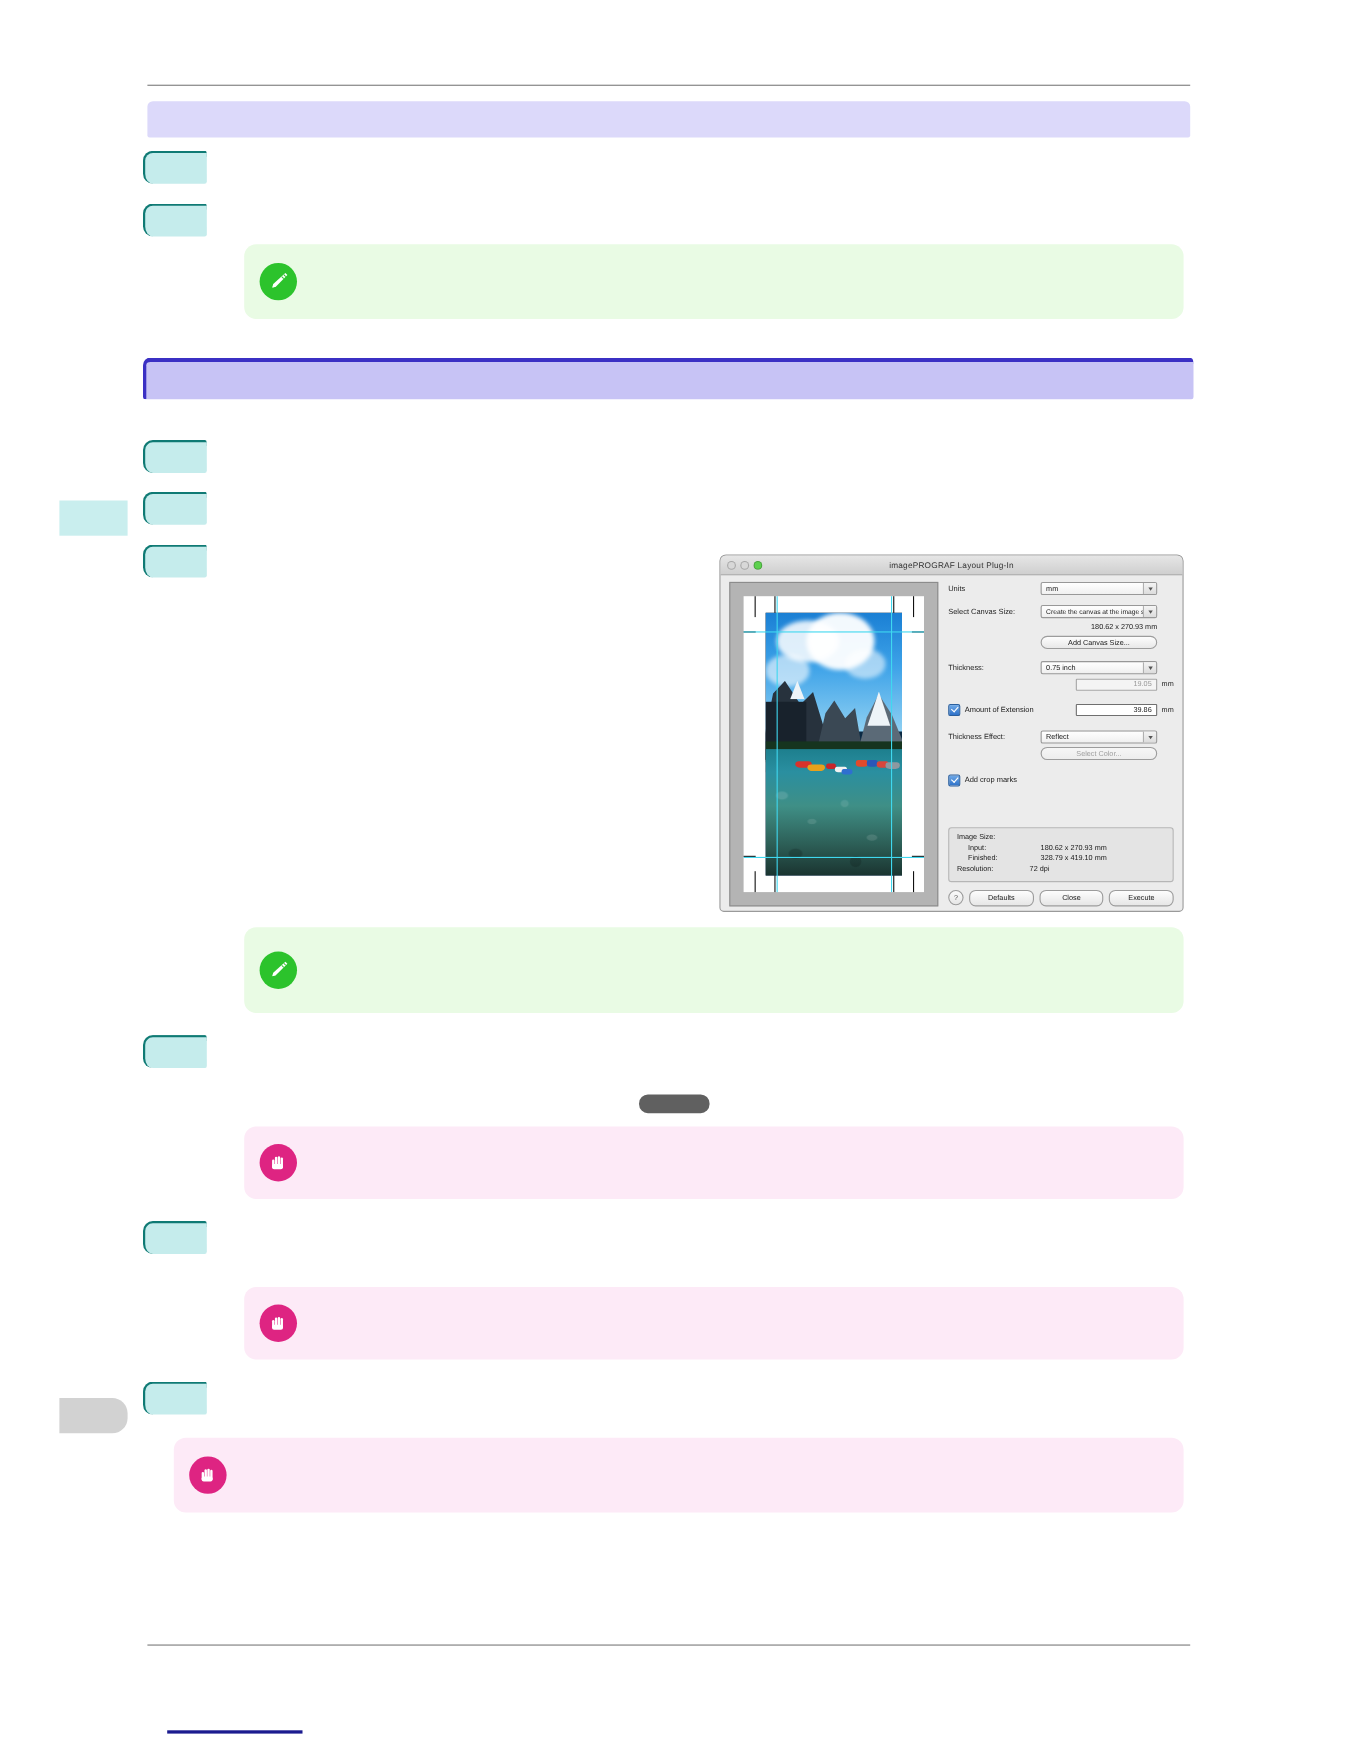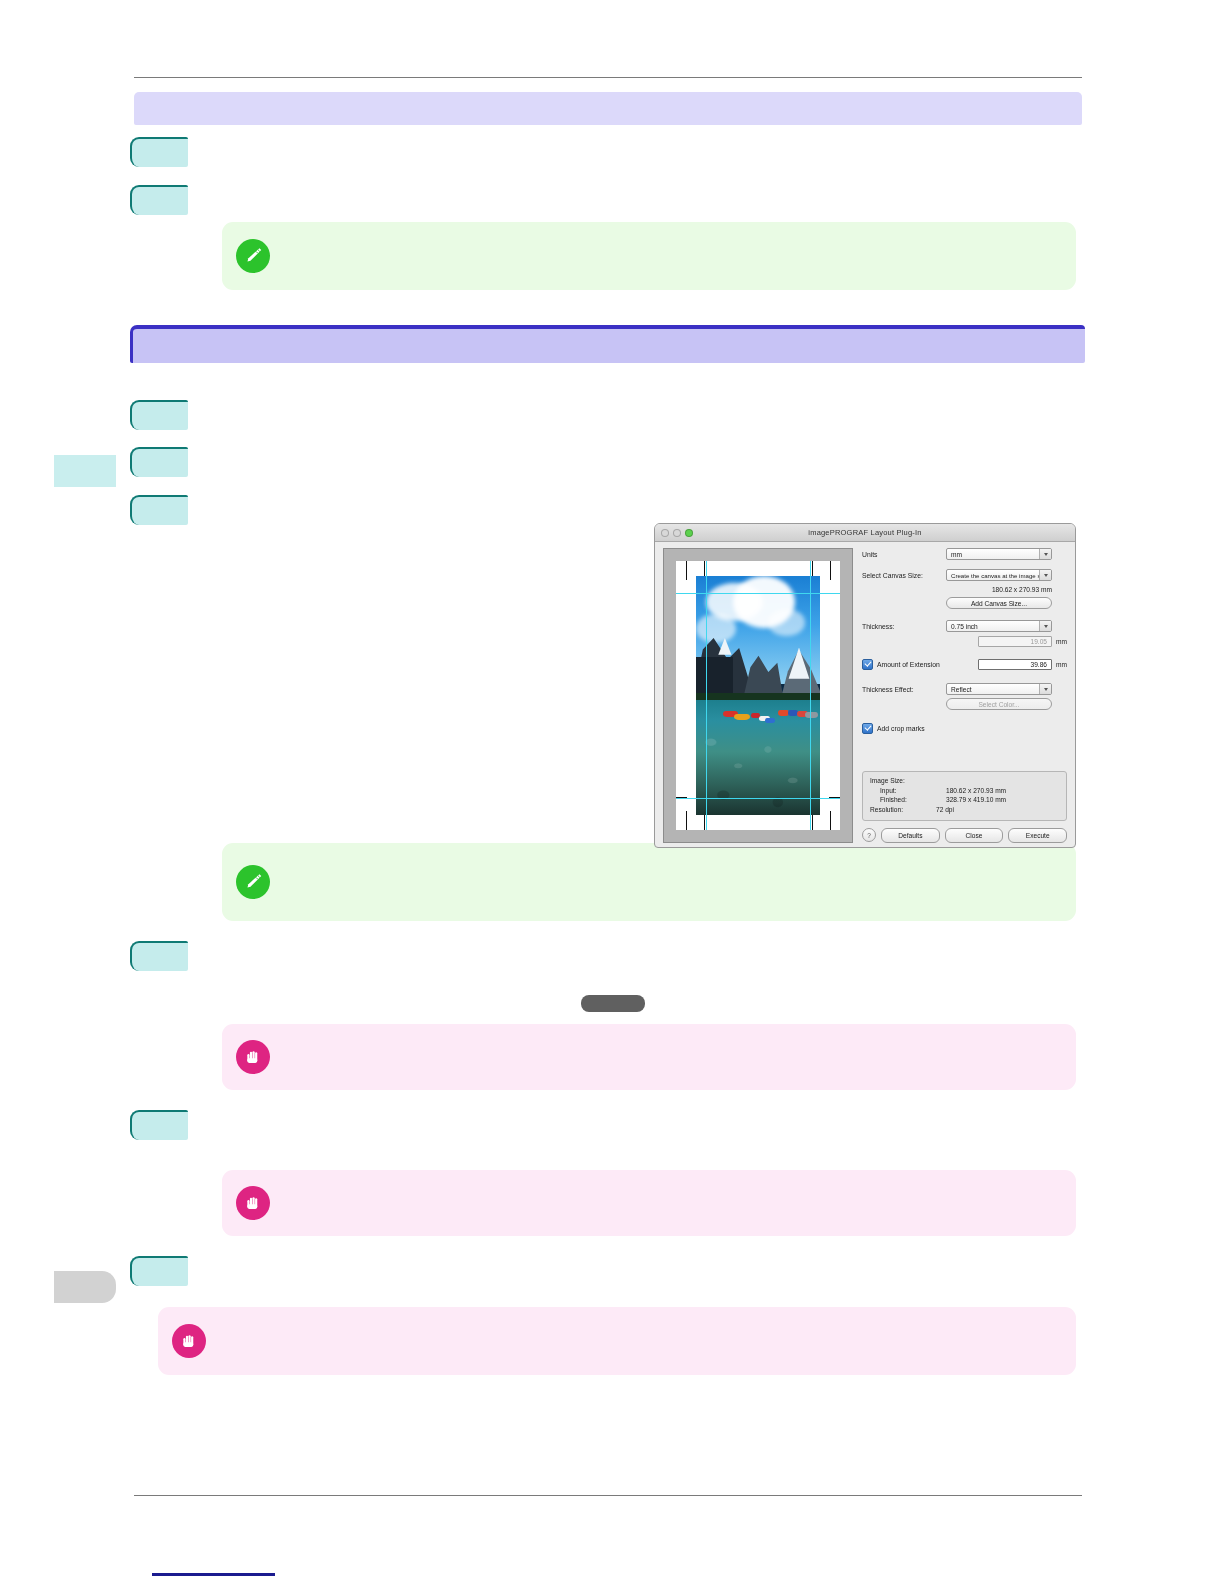--- a/index.html
+++ b/index.html
@@ -127,21 +127,20 @@
     top: 504px;
     width: 422px;
     height: 325px;
     background: #ececec;
     border: 1px solid #9a9a9a;
     border-radius: 6px 6px 4px 4px;
     box-sizing: border-box;
     font-size: 7px;
     color: #1a1a1a;
     overflow: hidden;
-    margin-top: 19px;
   }
 
   .titlebar {
     height: 17px;
     background: linear-gradient(to bottom, #e6e6e6 0%, #cfcfcf 100%);
     border-bottom: 1px solid #a8a8a8;
     position: relative;
     display: flex;
     align-items: center;
   }

